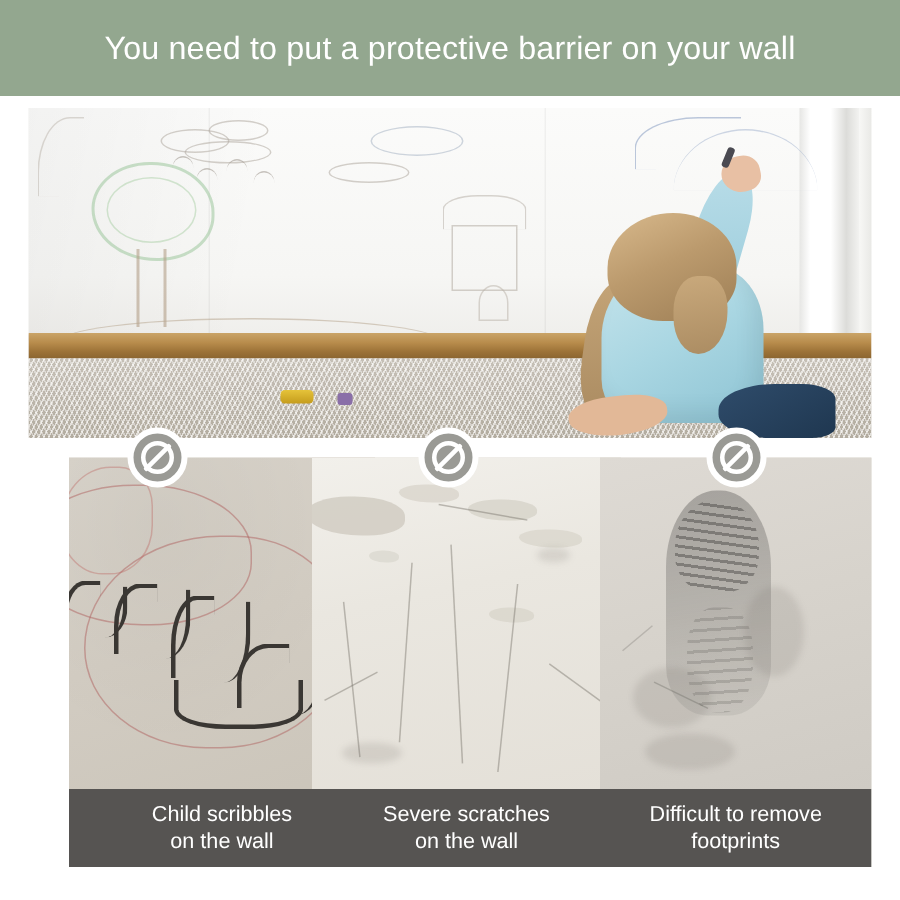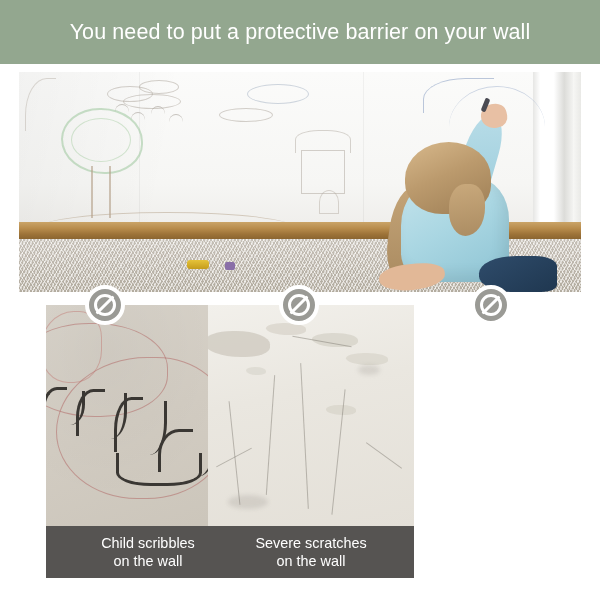--- a/index.html
+++ b/index.html
@@ -559,14 +559,32 @@
         <div class="smudge" style="left:150px; top:60px; width:22px; height:10px;"></div>
         <div class="smudge" style="left:20px;  top:190px; width:40px; height:14px;"></div>
       </div>
     </div>
     <div class="card-caption">
       <span class="caption-text">Severe scratches
 on the wall</span>
     </div>
   </div>
 
+  <div class="card card-3">
+    <div class="card-photo">
+      <div class="ph-foot">
+        <div class="shoe-sole"></div>
+        <div class="shoe-tread"></div>
+        <div class="shoe-heel"></div>
+        <div class="smudge" style="left:22px;  top:140px; width:52px; height:40px;"></div>
+        <div class="smudge" style="left:96px;  top:86px;  width:40px; height:60px;"></div>
+        <div class="smudge" style="left:30px;  top:184px; width:60px; height:24px;"></div>
+        <div class="scratch-line" style="left:34px; top:158px; width:40px; height:1px; background:rgba(90,88,84,0.3); transform:rotate(26deg);"></div>
+        <div class="scratch-line" style="left:12px; top:120px; width:26px; height:1px; background:rgba(90,88,84,0.25); transform:rotate(-40deg);"></div>
+      </div>
+    </div>
+    <div class="card-caption">
+      <span class="caption-text">Difficult to remove
+footprints</span>
+    </div>
+  </div>
 
 </div>
 
 </body></html>

